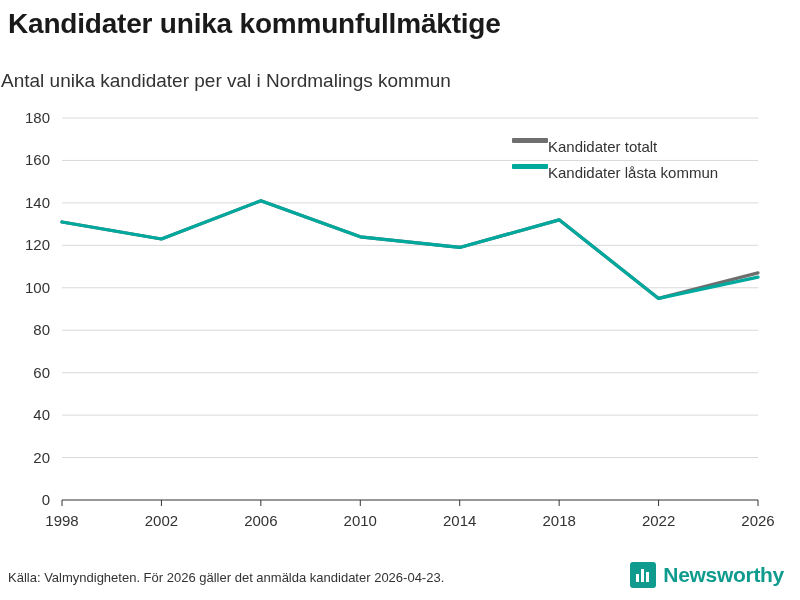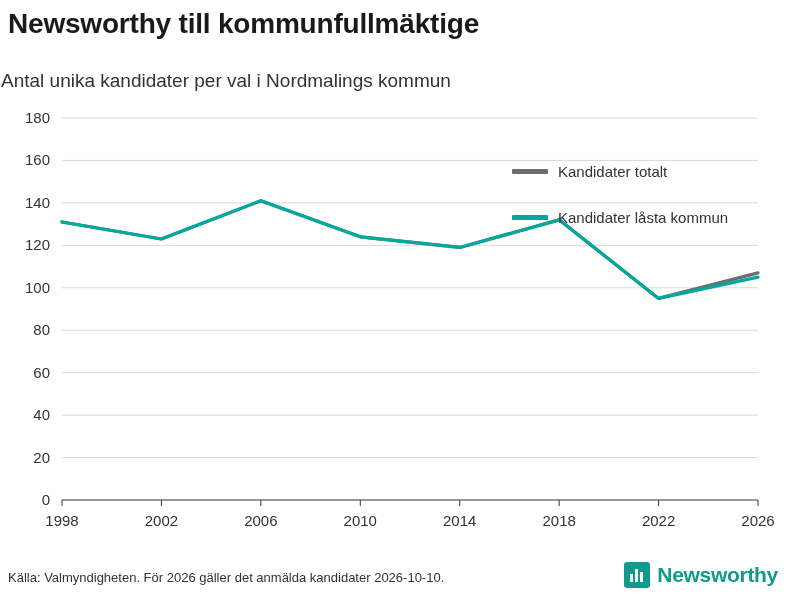--- a/index.html
+++ b/index.html
@@ -49,21 +49,21 @@
   }
   .footer {
     position: absolute;
     left: 8px;
     top: 570px;
     font-size: 13px;
     color: #333333;
   }
   .brand {
     position: absolute;
-    right: 22px;
+    right: 16px;
     top: 562px;
     display: flex;
     align-items: center;
     gap: 7px;
   }
   .brand-mark {
     width: 26px;
     height: 26px;
     background: #0f9b8e;
     border-radius: 3px;
@@ -87,24 +87,21 @@
     letter-spacing: -0.3px;
   }
   .legend {
     position: absolute;
     left: 512px;
     top: 138px;
     font-size: 15px;
   }
   .legend-row {
     display: flex;
-    align-items: center;
     height: 26px;
-    gap: 10px;
-    margin-top: 20px;
   }
   .legend-swatch {
     width: 36px;
     height: 5px;
     border-radius: 1px;
     display: inline-block;
   }
   .legend-label {
     color: #333333;
     white-space: nowrap;
@@ -113,21 +110,21 @@
     font-family: "Liberation Sans", sans-serif;
     font-size: 15px;
     fill: #333333;
   }
 </style>
 </head>
 <body>
 
 <div class="page">
 
-  <div class="title">Newsworthy till kommunfullmäktige</div>
+  <div class="title">Kandidater unika kommunfullmäktige</div>
   <div class="subtitle">Antal unika kandidater per val i Nordmalings kommun</div>
 
   <div class="plot-area">
     <svg class="chart-svg" id="chart-svg" width="800" height="440">
         <line x1="62" x2="758" y1="392" y2="392" stroke="#333333" stroke-width="1.2"></line>
         <text x="50" y="397" text-anchor="end" class="tick">0</text>
         <line x1="62" x2="758" y1="349.55555555555554" y2="349.55555555555554" stroke="#d9d9d9" stroke-width="1"></line>
         <text x="50" y="354.55555555555554" text-anchor="end" class="tick">20</text>
         <line x1="62" x2="758" y1="307.11111111111114" y2="307.11111111111114" stroke="#d9d9d9" stroke-width="1"></line>
         <text x="50" y="312.11111111111114" text-anchor="end" class="tick">40</text>
@@ -170,21 +167,21 @@
     <div class="legend-row">
       <span class="legend-swatch" id="sw0" style="background: rgb(110, 110, 110);"></span>
       <span class="legend-label">Kandidater totalt</span>
     </div>
     <div class="legend-row">
       <span class="legend-swatch" id="sw1" style="background: rgb(0, 169, 157);"></span>
       <span class="legend-label">Kandidater låsta kommun</span>
     </div>
   </div>
 
-  <div class="footer">Källa: Valmyndigheten. För 2026 gäller det anmälda kandidater 2026-10-10.</div>
+  <div class="footer">Källa: Valmyndigheten. För 2026 gäller det anmälda kandidater 2026-04-23.</div>
 
   <div class="brand">
     <span class="brand-mark">
       <i class="b1"></i>
         <i class="b2"></i>
         <i class="b3"></i>
     </span>
     <span class="brand-name">Newsworthy</span>
   </div>
 

